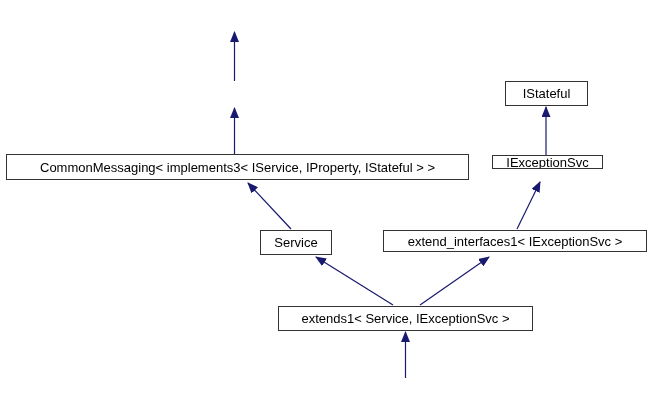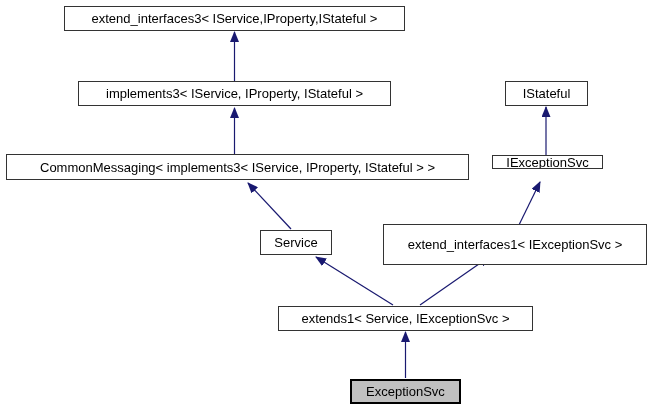--- a/index.html
+++ b/index.html
@@ -29,21 +29,21 @@
     background:#c0c0c0;
     border:2px solid #000000;
     cursor:default;
   }
   .n0{left:64px; top:6px;  width:341px;height:25px;}
   .n1{left:78px; top:81px; width:313px;height:25px;}
   .n2{left:6px;  top:154px;width:463px;height:26px;text-align:center;}
   .n3{left:505px;top:81px; width:83px; height:25px;}
   .n4{left:492px;top:155px;width:111px;height:14px;}
   .n5{left:260px;top:230px;width:72px; height:25px;}
-  .n6{left:383px;top:224px;width:264px;height:41px;text-align:center;}
+  .n6{left:383px;top:230px;width:264px;height:22px;text-align:center;}
   .n7{left:278px;top:306px;width:255px;height:25px;}
   .n8{left:350px;top:379px;width:111px;height:25px;}
   .edge{stroke:#191970;stroke-width:1.2px;}
 </style>
 </head>
 <body>
 
 <div id="canvas">
 
   <svg id="edges" width="652" height="411" viewBox="0 0 652 411" xmlns="http://www.w3.org/2000/svg">
@@ -55,23 +55,20 @@
     <line class="edge" x1="234.5" y1="81" x2="234.5" y2="32" marker-end="url(#arrow)"></line>
     <line class="edge" x1="234.5" y1="154" x2="234.5" y2="108" marker-end="url(#arrow)"></line>
     <line class="edge" x1="291" y1="229" x2="248" y2="183" marker-end="url(#arrow)"></line>
     <line class="edge" x1="546" y1="155" x2="546" y2="107" marker-end="url(#arrow)"></line>
     <line class="edge" x1="517" y1="229" x2="540" y2="182" marker-end="url(#arrow)"></line>
     <line class="edge" x1="393" y1="305" x2="316" y2="257" marker-end="url(#arrow)"></line>
     <line class="edge" x1="420" y1="305" x2="489" y2="257" marker-end="url(#arrow)"></line>
     <line class="edge" x1="405.5" y1="378" x2="405.5" y2="332" marker-end="url(#arrow)"></line>
   </svg>
 
-  <div class="node n0">extend_interfaces3&lt; IService,IProperty,IStateful &gt;</div>
-  <div class="node n1">implements3&lt; IService, IProperty, IStateful &gt;</div>
   <div class="node n2">CommonMessaging&lt; implements3&lt; IService, IProperty, IStateful &gt; &gt;</div>
   <div class="node n3">IStateful</div>
   <div class="node n4">IExceptionSvc</div>
   <div class="node n5">Service</div>
   <div class="node n6">extend_interfaces1&lt; IExceptionSvc &gt;</div>
   <div class="node n7">extends1&lt; Service, IExceptionSvc &gt;</div>
-  <div class="node n8 current">ExceptionSvc</div>
 
 </div>
 
 </body></html>

